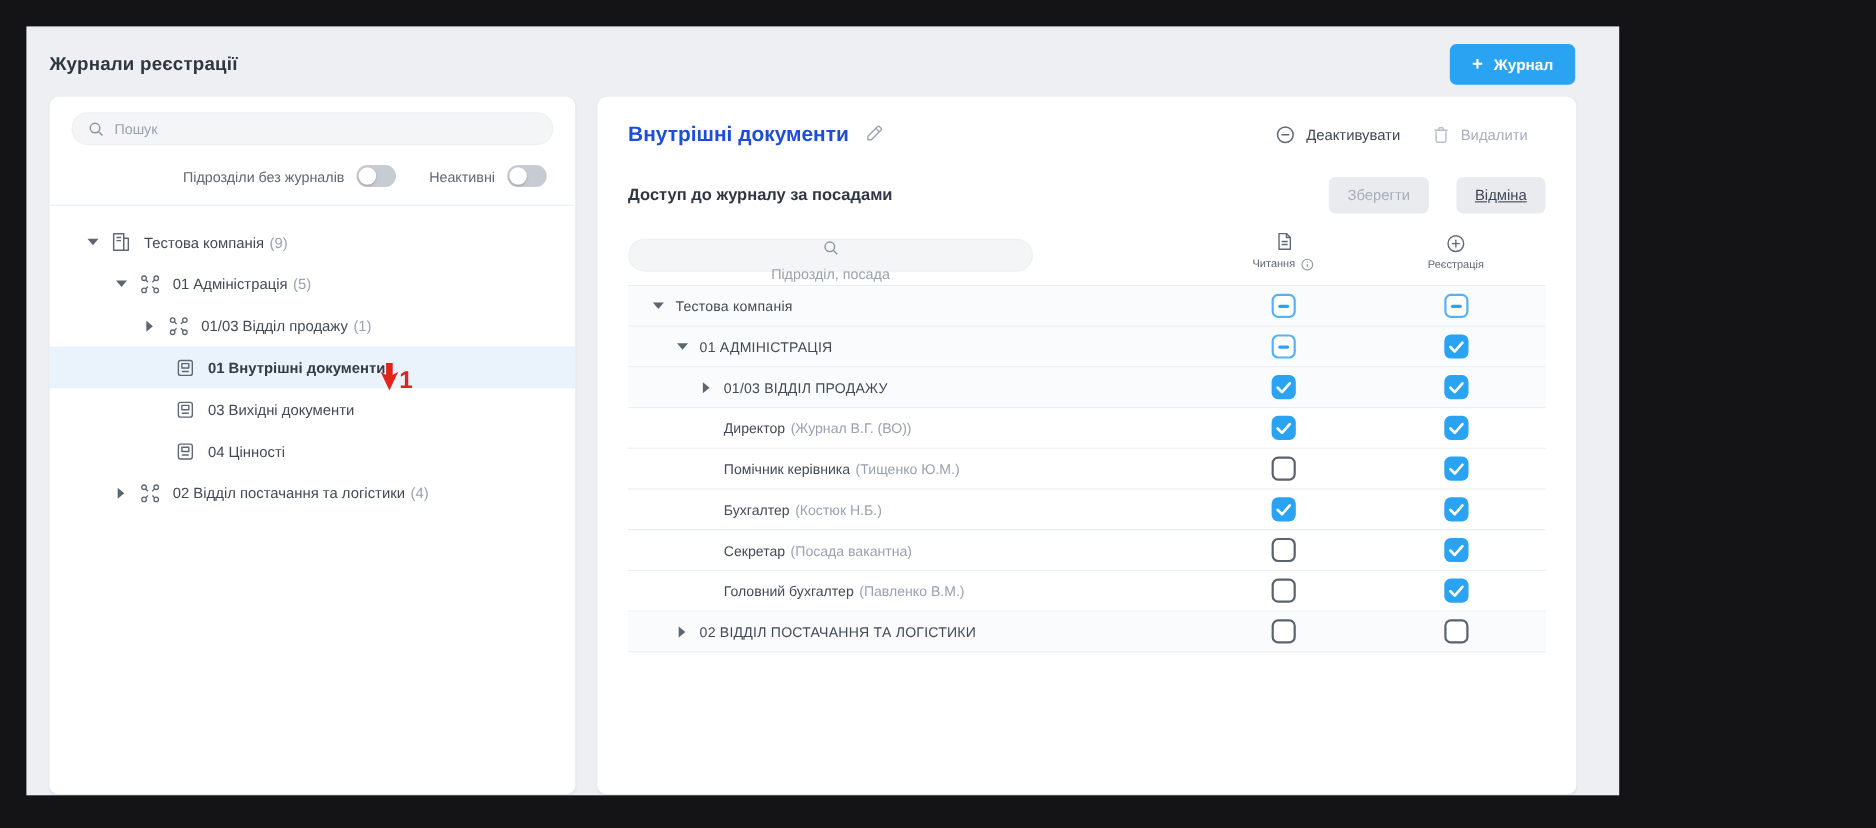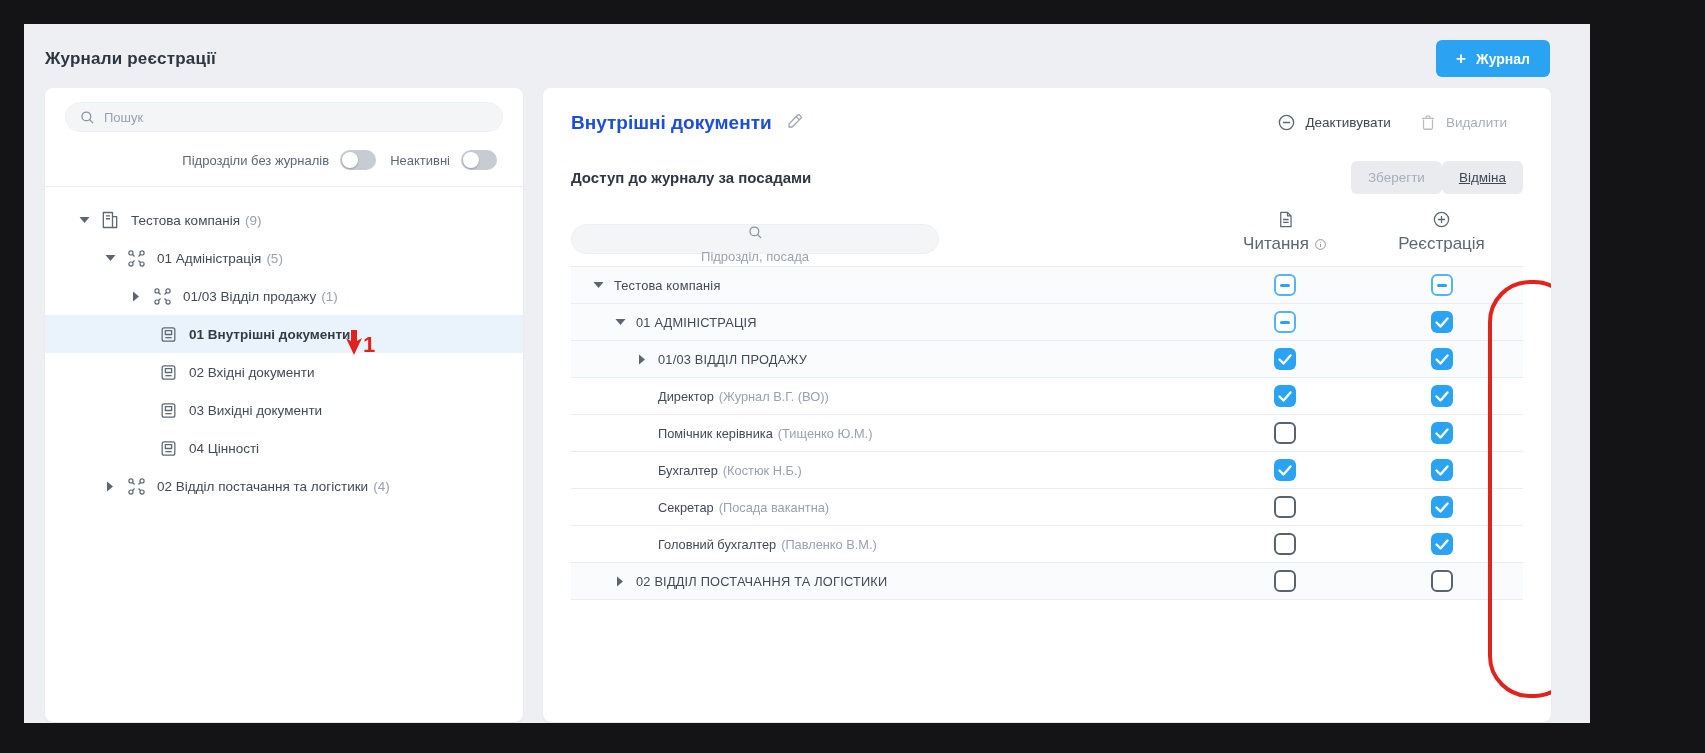--- a/index.html
+++ b/index.html
@@ -18,21 +18,21 @@
   }
   *{box-sizing:border-box;margin:0;padding:0;}
   html,body{width:1705px;height:753px;}
   body{
     background:#141416;
     font-family:"Liberation Sans","DejaVu Sans",sans-serif;
     position:relative;overflow:hidden;
     -webkit-font-smoothing:antialiased;
   }
   #app{
-    position:absolute;left:24px;top:24px;width:1566px;height:699px;
+    position:absolute;left:24px;top:24px;width:1448px;height:699px;
     background:var(--bg-app);
   }
   
   .app-header{display:flex;align-items:center;justify-content:space-between;
     padding:13px 40px 8px 21px;height:64px;}
   .page-title{font-size:17px;font-weight:bold;color:#2e3642;letter-spacing:.2px;}
   .btn-add{
     display:flex;align-items:center;gap:10px;background:var(--accent);
     color:#fff;border:none;border-radius:6px;height:37px;padding:0 20px;
     font-size:14px;font-weight:bold;cursor:pointer;font-family:inherit;
@@ -44,21 +44,21 @@
   .sidebar{width:478px;flex:0 0 478px;position:relative;overflow:hidden;}
   .main{flex:1;position:relative;overflow:hidden;}
   
   .search-pill{
     display:flex;align-items:center;gap:9px;background:var(--pill);
     border:1px solid #edf0f2;border-radius:16px;height:30px;padding:0 14px;
     color:var(--muted);font-size:13px;
   }
   .sidebar .search-pill{margin:14px 20px 12px;}
   .toggles-row{display:flex;justify-content:flex-end;align-items:center;
-    gap:14px;padding:6px 26px 16px;}
+    gap:30px;padding:6px 26px 16px;}
   .toggle-group{display:flex;align-items:center;gap:11px;}
   .toggle-label{font-size:13px;color:var(--ink-soft);}
   .toggle{width:36px;height:20px;border-radius:10px;background:#c7ccd2;
     position:relative;cursor:pointer;flex:0 0 auto;}
   .toggle .knob{position:absolute;left:2px;top:2px;width:16px;height:16px;
     border-radius:50%;background:#fff;box-shadow:0 1px 2px rgba(0,0,0,.25);}
   .sidebar-divider{border-top:1px solid var(--divider);}
   .tree{padding-top:14px;}
   .tree-row{display:flex;align-items:center;height:38px;position:relative;cursor:pointer;}
   .tree-row.selected{background:var(--sel-row);}
@@ -87,31 +87,31 @@
   .tab.active{color:var(--accent-dark);}
   .tab.active .tab-underline{position:absolute;left:-6px;right:-6px;bottom:0;height:3px;
     background:var(--accent-dark);border-radius:2px 2px 0 0;}
   .tab.annotated .ann-box{position:absolute;left:-14px;right:-14px;top:-6px;bottom:4px;
     border:3px solid var(--red);border-radius:16px;pointer-events:none;}
   .ann-num{color:var(--red);font-size:22px;font-weight:bold;line-height:1;
     display:flex;align-items:center;gap:1px;}
   .tabs-row .ann-num{margin:0 -26px 10px 0;position:relative;z-index:2;}
   .section-row{display:flex;align-items:center;margin-top:26px;}
   .section-heading{font-size:15px;font-weight:bold;color:#2f3744;}
-  .section-buttons{margin-left:auto;display:flex;gap:0;}
+  .section-buttons{margin-left:auto;display:flex;gap:25px;}
   .btn-gray{height:33px;border:none;border-radius:6px;background:#e9ebef;
     padding:0 17px;font-family:inherit;font-size:13.5px;cursor:pointer;}
   .btn-gray.disabled{color:#a6aeb9;cursor:default;}
   .btn-gray.normal{color:#3f4754;text-decoration:underline;}
   
   .table-header{display:flex;align-items:flex-end;margin-top:16px;padding-bottom:12px;}
   .th-search{flex:1;display:flex;align-items:flex-end;}
   .th-search .search-pill{width:368px;flex-direction:column;}
   .col-head{display:flex;flex-direction:column;align-items:center;gap:5px;}
-  .col-head .col-label{font-size:17px;color:var(--ink-soft);display:flex;
+  .col-head .col-label{font-size:10px;color:var(--ink-soft);display:flex;
     align-items:center;gap:5px;}
   .col-read{width:150px;flex:0 0 150px;}
   .col-reg{width:163px;flex:0 0 163px;}
   
   .rows{border-top:1px solid var(--divider);}
   .t-row{display:flex;align-items:center;height:37px;border-bottom:1px solid var(--divider);}
   .t-row.group{background:var(--row-group);}
   .t-name{flex:1;display:flex;align-items:center;}
   .t-label{font-size:12.8px;color:#424a57;}
   .t-row.group .t-label{letter-spacing:.2px;}
@@ -235,30 +235,20 @@
           </div>
           <div class="tree-row selected" style="padding-left: 113px;">
             <span class="tree-icon">
               <svg width="19" height="19" viewBox="0 0 24 24" fill="none" stroke="#5c6874" stroke-width="1.6" stroke-linejoin="round">
                 <rect x="4" y="3.5" width="16" height="17" rx="2.5"></rect>
                 <rect x="8" y="7" width="8" height="5"></rect>
                 <line x1="8" y1="16" x2="16" y2="16"></line>
               </svg>
             </span>
             <span class="tree-label">01 Внутрішні документи</span>
-          </div>
-          <div class="tree-row" style="padding-left: 113px;">
-            <span class="tree-icon">
-              <svg width="19" height="19" viewBox="0 0 24 24" fill="none" stroke="#5c6874" stroke-width="1.6" stroke-linejoin="round">
-                <rect x="4" y="3.5" width="16" height="17" rx="2.5"></rect>
-                <rect x="8" y="7" width="8" height="5"></rect>
-                <line x1="8" y1="16" x2="16" y2="16"></line>
-              </svg>
-            </span>
-            <span class="tree-label">02 Вхідні документи</span>
           </div>
           <div class="tree-row" style="padding-left: 113px;">
             <span class="tree-icon">
               <svg width="19" height="19" viewBox="0 0 24 24" fill="none" stroke="#5c6874" stroke-width="1.6" stroke-linejoin="round">
                 <rect x="4" y="3.5" width="16" height="17" rx="2.5"></rect>
                 <rect x="8" y="7" width="8" height="5"></rect>
                 <line x1="8" y1="16" x2="16" y2="16"></line>
               </svg>
             </span>
             <span class="tree-label">03 Вихідні документи</span>

